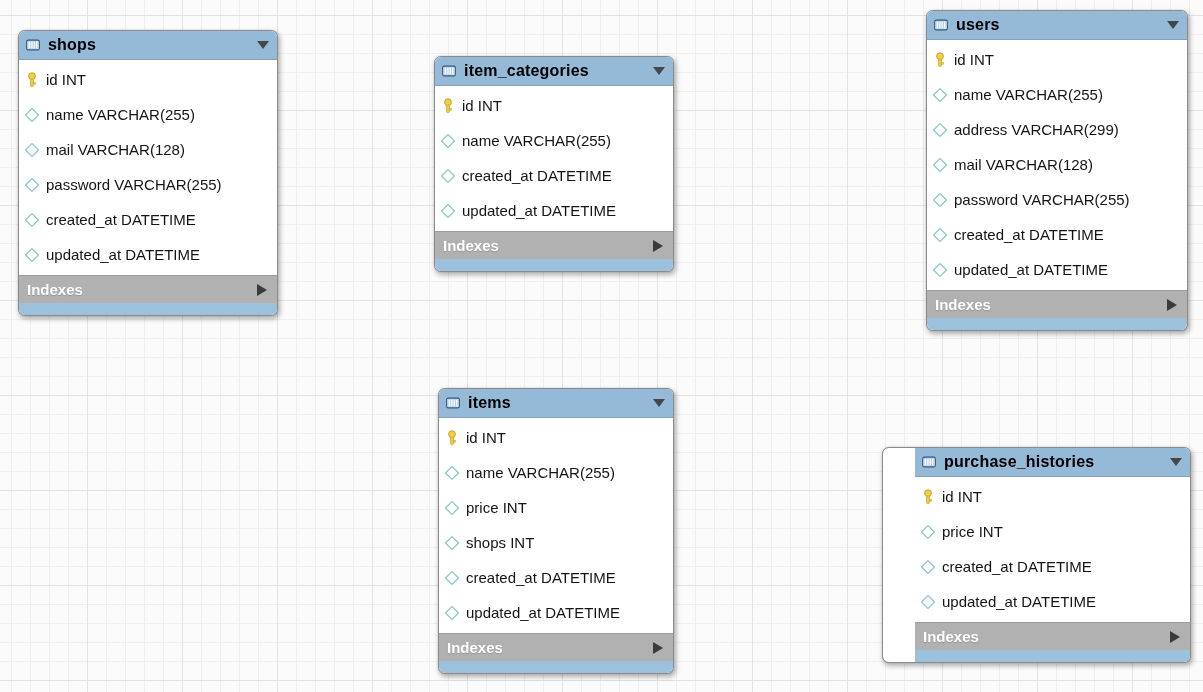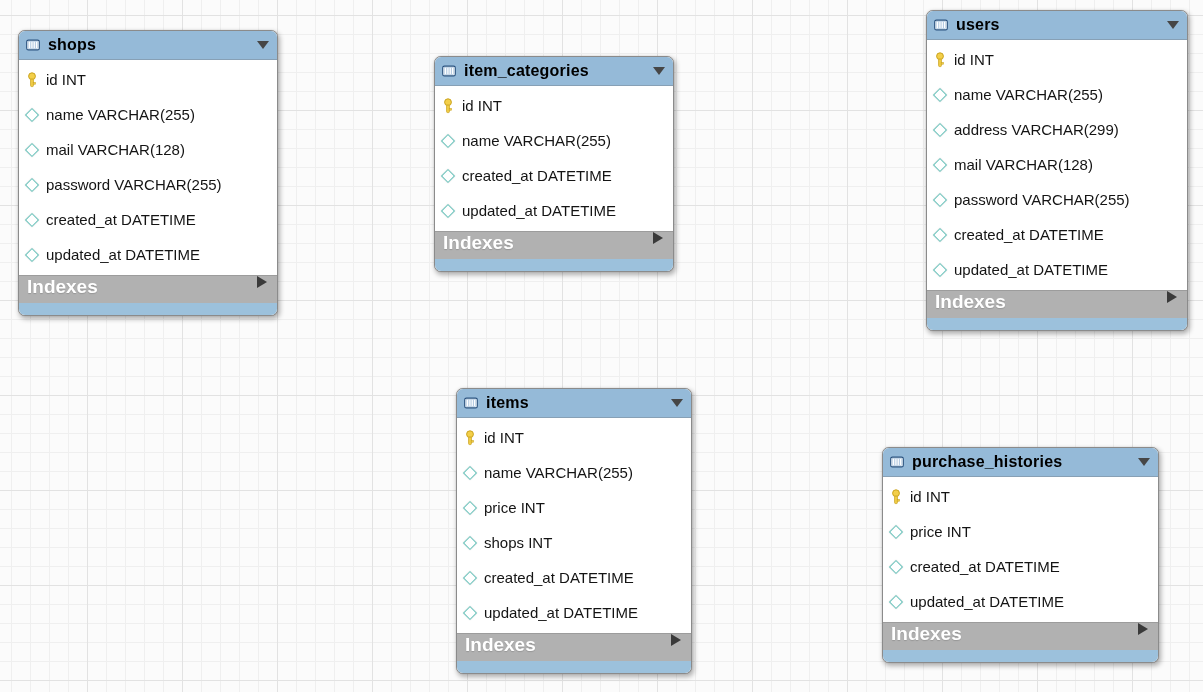--- a/index.html
+++ b/index.html
@@ -69,43 +69,44 @@
     border: 1.5px solid #6cc5bd;
     transform: rotate(45deg);
     box-shadow: 0 0 1px rgba(120,120,120,0.6);
   }
 
   .t-indexes {
     height: 27px;
     background: #b1b1b1;
     border-top: 1px solid #9c9c9c;
     display: flex;
+    align-items: center;
     padding: 0 10px 0 8px;
-    font-size: 19px;
+    font-size: 15px;
     font-weight: bold;
     color: #ffffff;
     text-shadow: 0 1px 1px rgba(0,0,0,0.15);
     gap: 20px;
   }
   .tri-right {
     margin-left: auto;
     width: 0; height: 0;
     border-top: 6.5px solid transparent;
     border-bottom: 6.5px solid transparent;
     border-left: 10px solid #3a3a3a;
   }
 
   .t-strip { height: 12px; background: #9cc1dc; }
 
   
   .t-shops              { left: 18px;  top: 30px;  width: 258px; }
   .t-item_categories    { left: 434px; top: 40px;  width: 238px; margin-top: 16px; }
   .t-users              { left: 898px; top: 10px;  width: 260px; margin-left: 28px; }
-  .t-items              { left: 456px; top: 388px; width: 234px; }
-  .t-purchase_histories { left: 882px; top: 447px; width: 275px; }
+  .t-items              { left: 438px; top: 388px; width: 234px; }
+  .t-purchase_histories { left: 882px; top: 447px; width: 275px; padding-left: 32px; }
 </style>
 </head>
 <body>
 
 <div class="table-card t-shops">
   <div class="t-header">
     <span class="icon-slot">
         <svg width="20" height="16" viewBox="0 0 20 16">
           <rect x="1" y="1" width="18" height="14" rx="2.5" fill="#eef4fa" stroke="#28517e" stroke-width="1.6"></rect>
           <rect x="3.4" y="3.2" width="13.2" height="9.6" fill="#ffffff" stroke="#a9c4dd" stroke-width="0.8"></rect>

